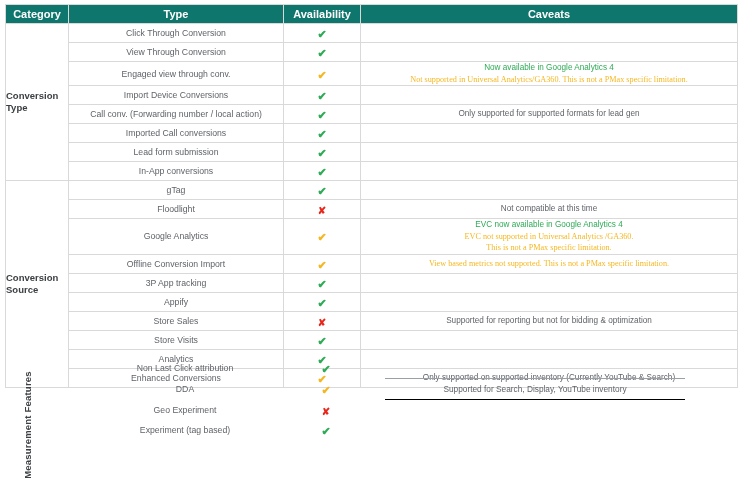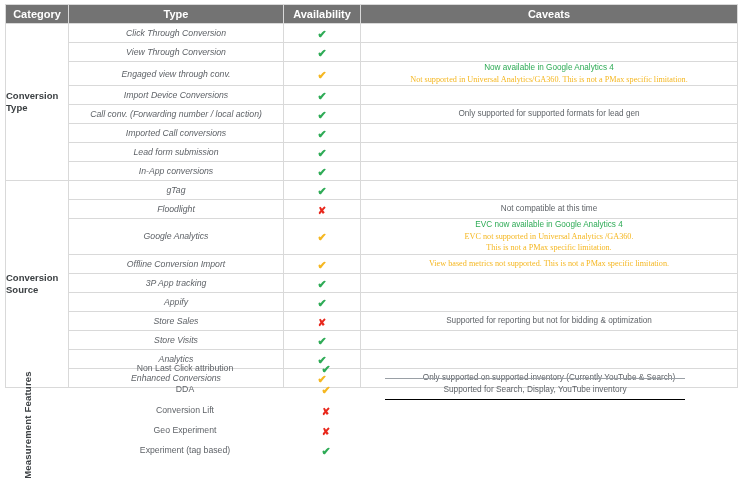--- a/index.html
+++ b/index.html
@@ -27,21 +27,21 @@
     border-collapse: collapse;
     table-layout: fixed;
     width: 732px;
   }
   table.grid td, table.grid th {
     border: 1px solid #d9d9d9;
     padding: 0;
     vertical-align: middle;
   }
   thead th {
-    background: #737373;
+    background: #0f766e;
     color: #ffffff;
     font-size: 11px;
     font-weight: bold;
     height: 18px;
     line-height: 18px;
     text-align: center;
     border: 1px solid #c7d6f7;
   }
   .col-category { width: 63px; }
   .col-type     { width: 215px; }
@@ -52,21 +52,20 @@
     font-size: 9.5px;
     font-weight: bold;
     color: #3c4043;
     line-height: 12px;
   }
   td.type-cell {
     text-align: center;
     font-size: 8.7px;
     color: #5f6368;
     height: 17px;
-    font-style: italic;
   }
   td.avail-cell {
     text-align: center;
     height: 17px;
   }
   td.caveat-cell {
     text-align: center;
     font-size: 8.2px;
     color: #5f6368;
     line-height: 11.5px;
@@ -311,27 +310,20 @@
           <td class="m-caveat"></td>
         </tr>
         <tr>
           <td class="m-type">DDA</td>
           <td class="m-gap"></td>
           <td class="m-avail"><span class="mark partial">✔</span></td>
           <td class="m-gap2"></td>
           <td class="m-caveat bordered">Supported for Search, Display, YouTube inventory</td>
         </tr>
         <tr>
-          <td class="m-type">Conversion Lift</td>
-          <td class="m-gap"></td>
-          <td class="m-avail"><span class="mark no">✘</span></td>
-          <td class="m-gap2"></td>
-          <td class="m-caveat"></td>
-        </tr>
-        <tr>
           <td class="m-type">Geo Experiment</td>
           <td class="m-gap"></td>
           <td class="m-avail"><span class="mark no">✘</span></td>
           <td class="m-gap2"></td>
           <td class="m-caveat"></td>
         </tr>
         <tr>
           <td class="m-type">Experiment (tag based)</td>
           <td class="m-gap"></td>
           <td class="m-avail"><span class="mark yes">✔</span></td>

